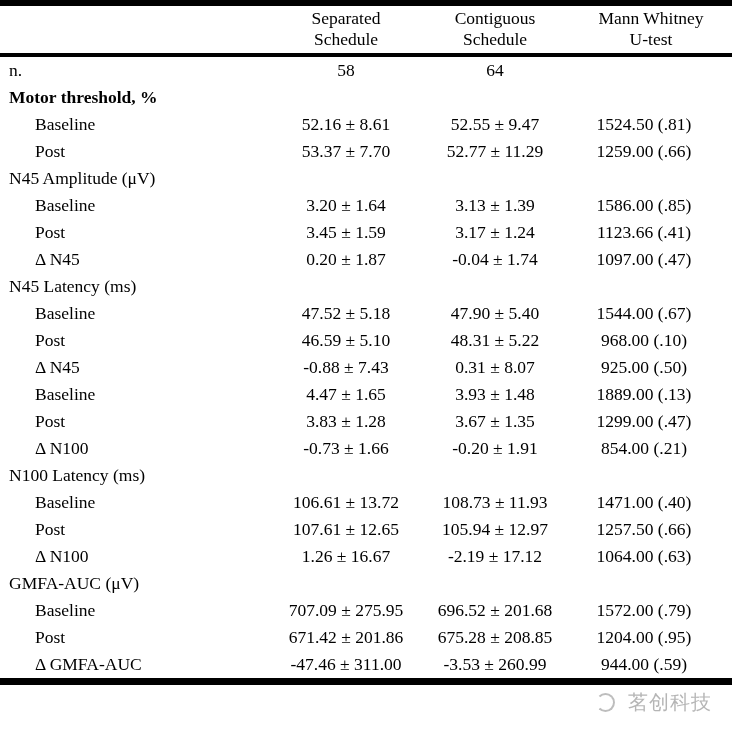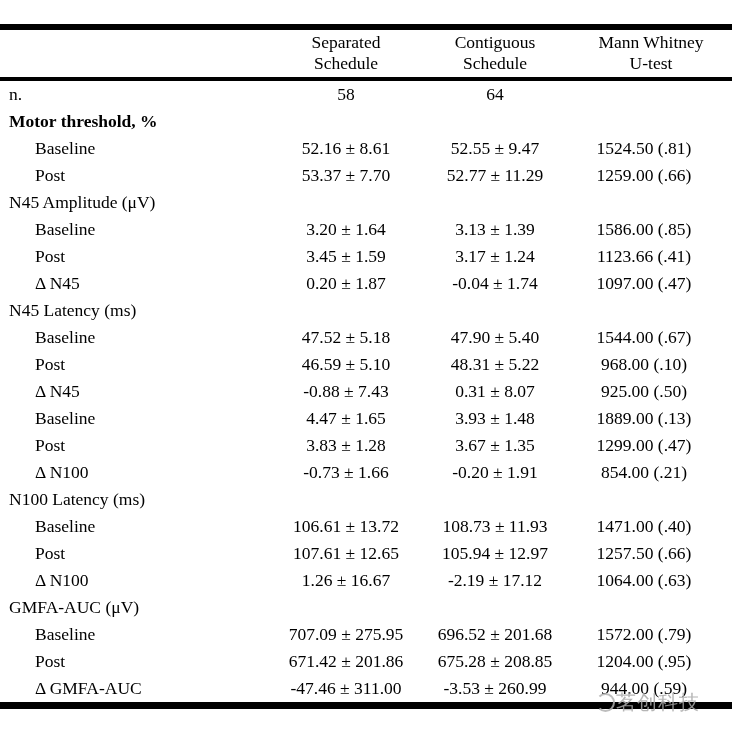--- a/index.html
+++ b/index.html
@@ -10,21 +10,20 @@
     color:#000;
     font-family:"Liberation Serif", serif;
     overflow:hidden;
   }
   table.results{
     width:732px;
     border-collapse:collapse;
     border-top:6px solid #000;
     border-bottom:7px solid #000;
     table-layout:fixed;
-    margin-top:24px;
   }
   col.c-label{width:272px;}
   col.c-sep{width:148px;}
   col.c-cont{width:150px;}
   col.c-mw{width:162px;}
   thead tr{border-bottom:4px solid #000;}
   th{
     font-weight:normal;
     font-size:17.5px;
     line-height:21px;
@@ -44,21 +43,21 @@
   td.label.indent{padding-left:35px;}
   td.label.style-bold{font-weight:bold;}
   td.label.style-bold-italic{font-weight:bold;font-style:italic;}
   td.num{text-align:center;}
   td.num.mw{padding-right:14px;}
   .watermark{
     position:absolute;
     left:596px;top:692px;
     display:flex;
     align-items:center;
-    gap:1px;
+    gap:13px;
     color:#a9a9a9;
     opacity:.85;
     pointer-events:none;
   }
   .wm-logo{
     display:inline-block;
     width:15px;height:15px;
     border:2.5px solid #b2b2b2;
     border-radius:50%;
     border-left-color:transparent;

